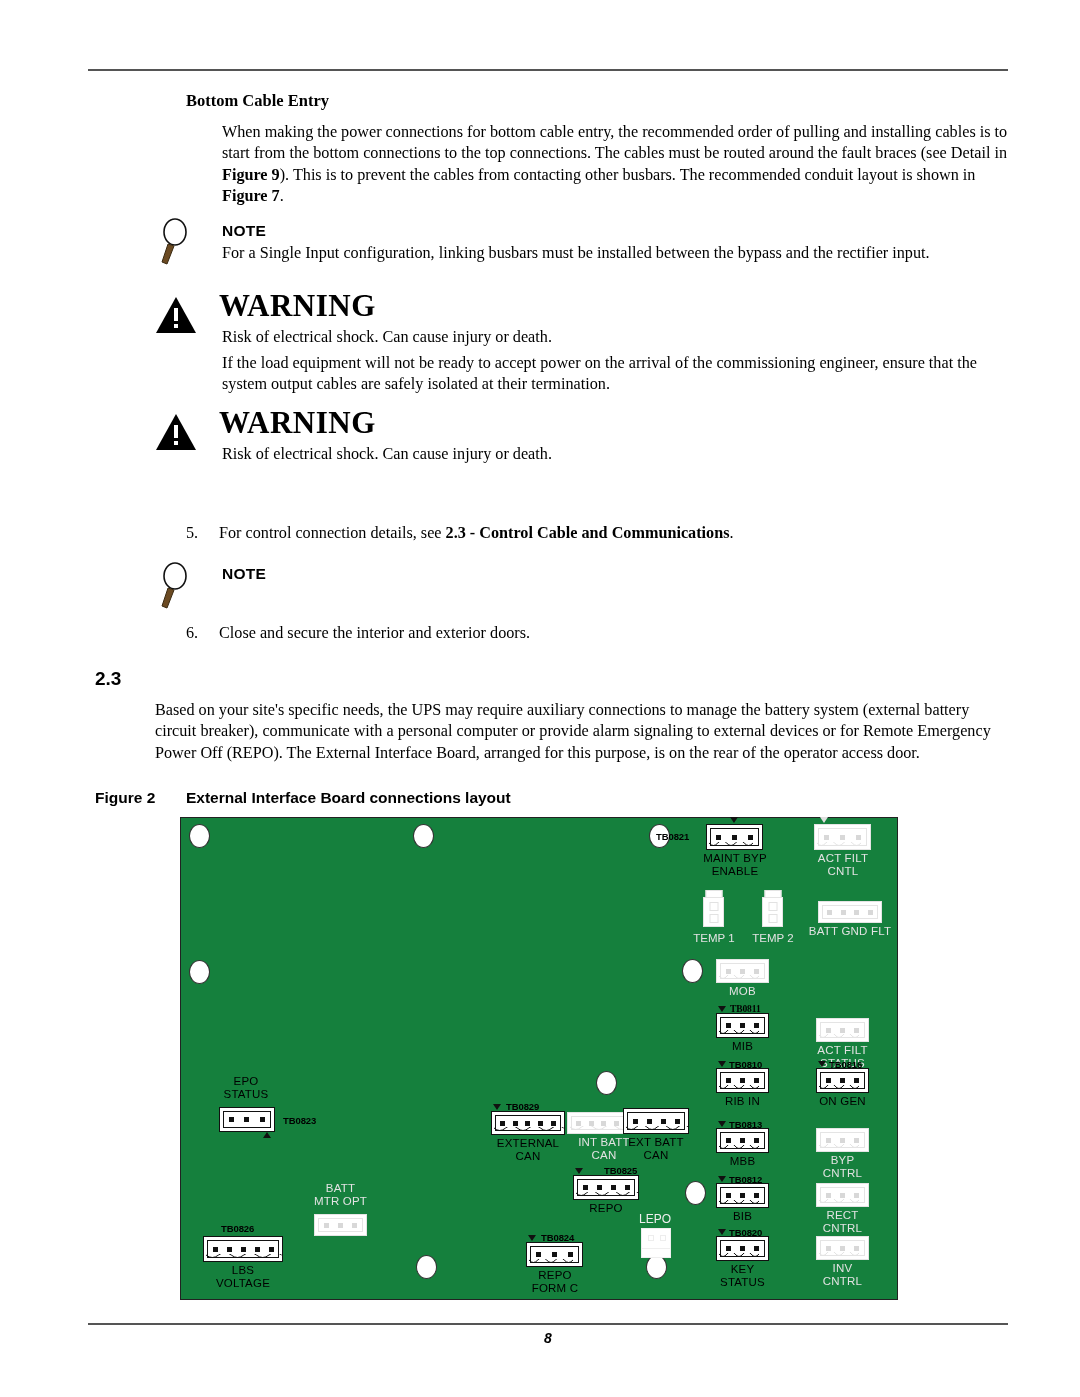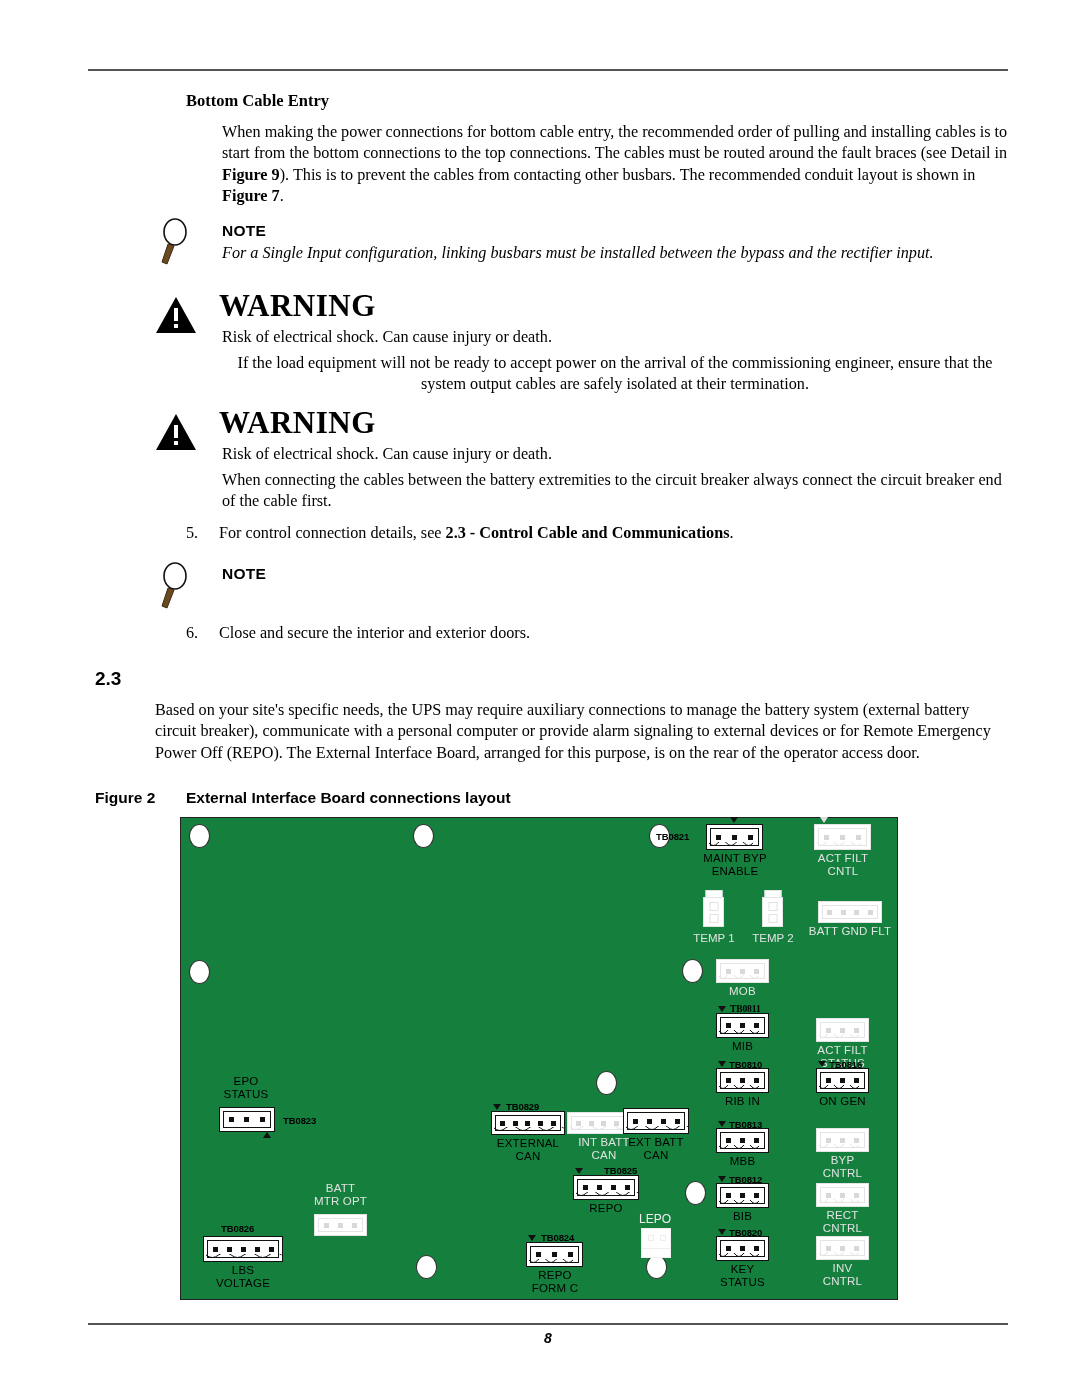--- a/index.html
+++ b/index.html
@@ -19,21 +19,21 @@
 
   
   .ftr-rule{position:absolute;left:88px;top:1323px;width:920px;height:2px;background:#555;}
   .ftr-num{position:absolute;left:88px;top:1330px;width:920px;text-align:center;
            font-family:"Liberation Sans",sans-serif;font-weight:bold;font-style:italic;font-size:14px;}
 
   
   .sub-head{position:absolute;font-family:"Liberation Serif",serif;font-weight:bold;font-size:16.5px;}
   .para{position:absolute;font-size:16.2px;line-height:21.4px;text-align:left;}
   .para b{font-weight:bold;}
-  .ital{font-style:italic;}
+  .ital{}
 
   .note-word{font-family:"Liberation Sans",sans-serif;font-weight:bold;font-size:15.5px;letter-spacing:.3px;}
   .warn-word{font-family:"Liberation Serif",serif;font-weight:bold;font-size:31px;letter-spacing:.5px;line-height:33px;}
 
   .numitem{position:absolute;font-size:16.2px;line-height:21.4px;}
   .numitem .n{position:absolute;left:0;top:0;}
   .numitem .t{display:block;margin-left:33px;}
 
   
   .sec-num{position:absolute;font-family:"Liberation Sans",sans-serif;font-weight:bold;font-size:19px;}
@@ -113,30 +113,29 @@
   <div class="note-word" style="position:absolute;left:222px;top:222px;">NOTE</div>
   <div class="para ital" style="left:222px;top:243px;width:786px;">For a Single Input configuration, linking busbars must be installed between the bypass and the rectifier input.</div>
 
   <svg class="icon-warn" style="left:155px;top:296px;" viewBox="0 0 42 38">
     <path d="M21 1 L41 37 L1 37 Z" fill="#000"></path>
     <rect x="19" y="12" width="4" height="13" fill="#fff"></rect>
     <rect x="19" y="28" width="4" height="4" fill="#fff"></rect>
   </svg>
   <div class="warn-word" style="position:absolute;left:219px;top:289px;">WARNING</div>
   <div class="para" style="left:222px;top:327px;width:786px;">Risk of electrical shock. Can cause injury or death.</div>
-  <div class="para" style="left:222px;top:353px;width:786px;text-align:center;">If the load equipment will not be ready to accept power on the arrival of the commissioning engineer, ensure that the system output cables are safely isolated at their termination.</div>
+  <div class="para" style="left:222px;top:353px;width:786px;">If the load equipment will not be ready to accept power on the arrival of the commissioning engineer, ensure that the system output cables are safely isolated at their termination.</div>
 
   <svg class="icon-warn" style="left:155px;top:413px;" viewBox="0 0 42 38">
     <path d="M21 1 L41 37 L1 37 Z" fill="#000"></path>
     <rect x="19" y="12" width="4" height="13" fill="#fff"></rect>
     <rect x="19" y="28" width="4" height="4" fill="#fff"></rect>
   </svg>
   <div class="warn-word" style="position:absolute;left:219px;top:406px;">WARNING</div>
   <div class="para" style="left:222px;top:444px;width:786px;">Risk of electrical shock. Can cause injury or death.</div>
-  <div class="para" style="left:222px;top:470px;width:786px;">When connecting the cables between the battery extremities to the circuit breaker always connect the circuit breaker end of the cable first.</div>
 
   <div class="numitem" style="left:186px;top:523px;width:822px;">
     <span class="n">5.</span>
     <span class="t"><span>For control connection details, see </span><b>2.3 - Control Cable and Communications</b><span>.</span></span>
   </div>
 
   <svg class="icon-note" style="left:158px;top:561px;" viewBox="0 0 34 50">
     <ellipse cx="17" cy="15" rx="11" ry="13" fill="#fff" stroke="#111" stroke-width="1.6"></ellipse>
     <path d="M10 27 L4 45 L9 47 L16 29 Z" fill="#6b4a22" stroke="#3a2a12" stroke-width="1"></path>
   </svg>

